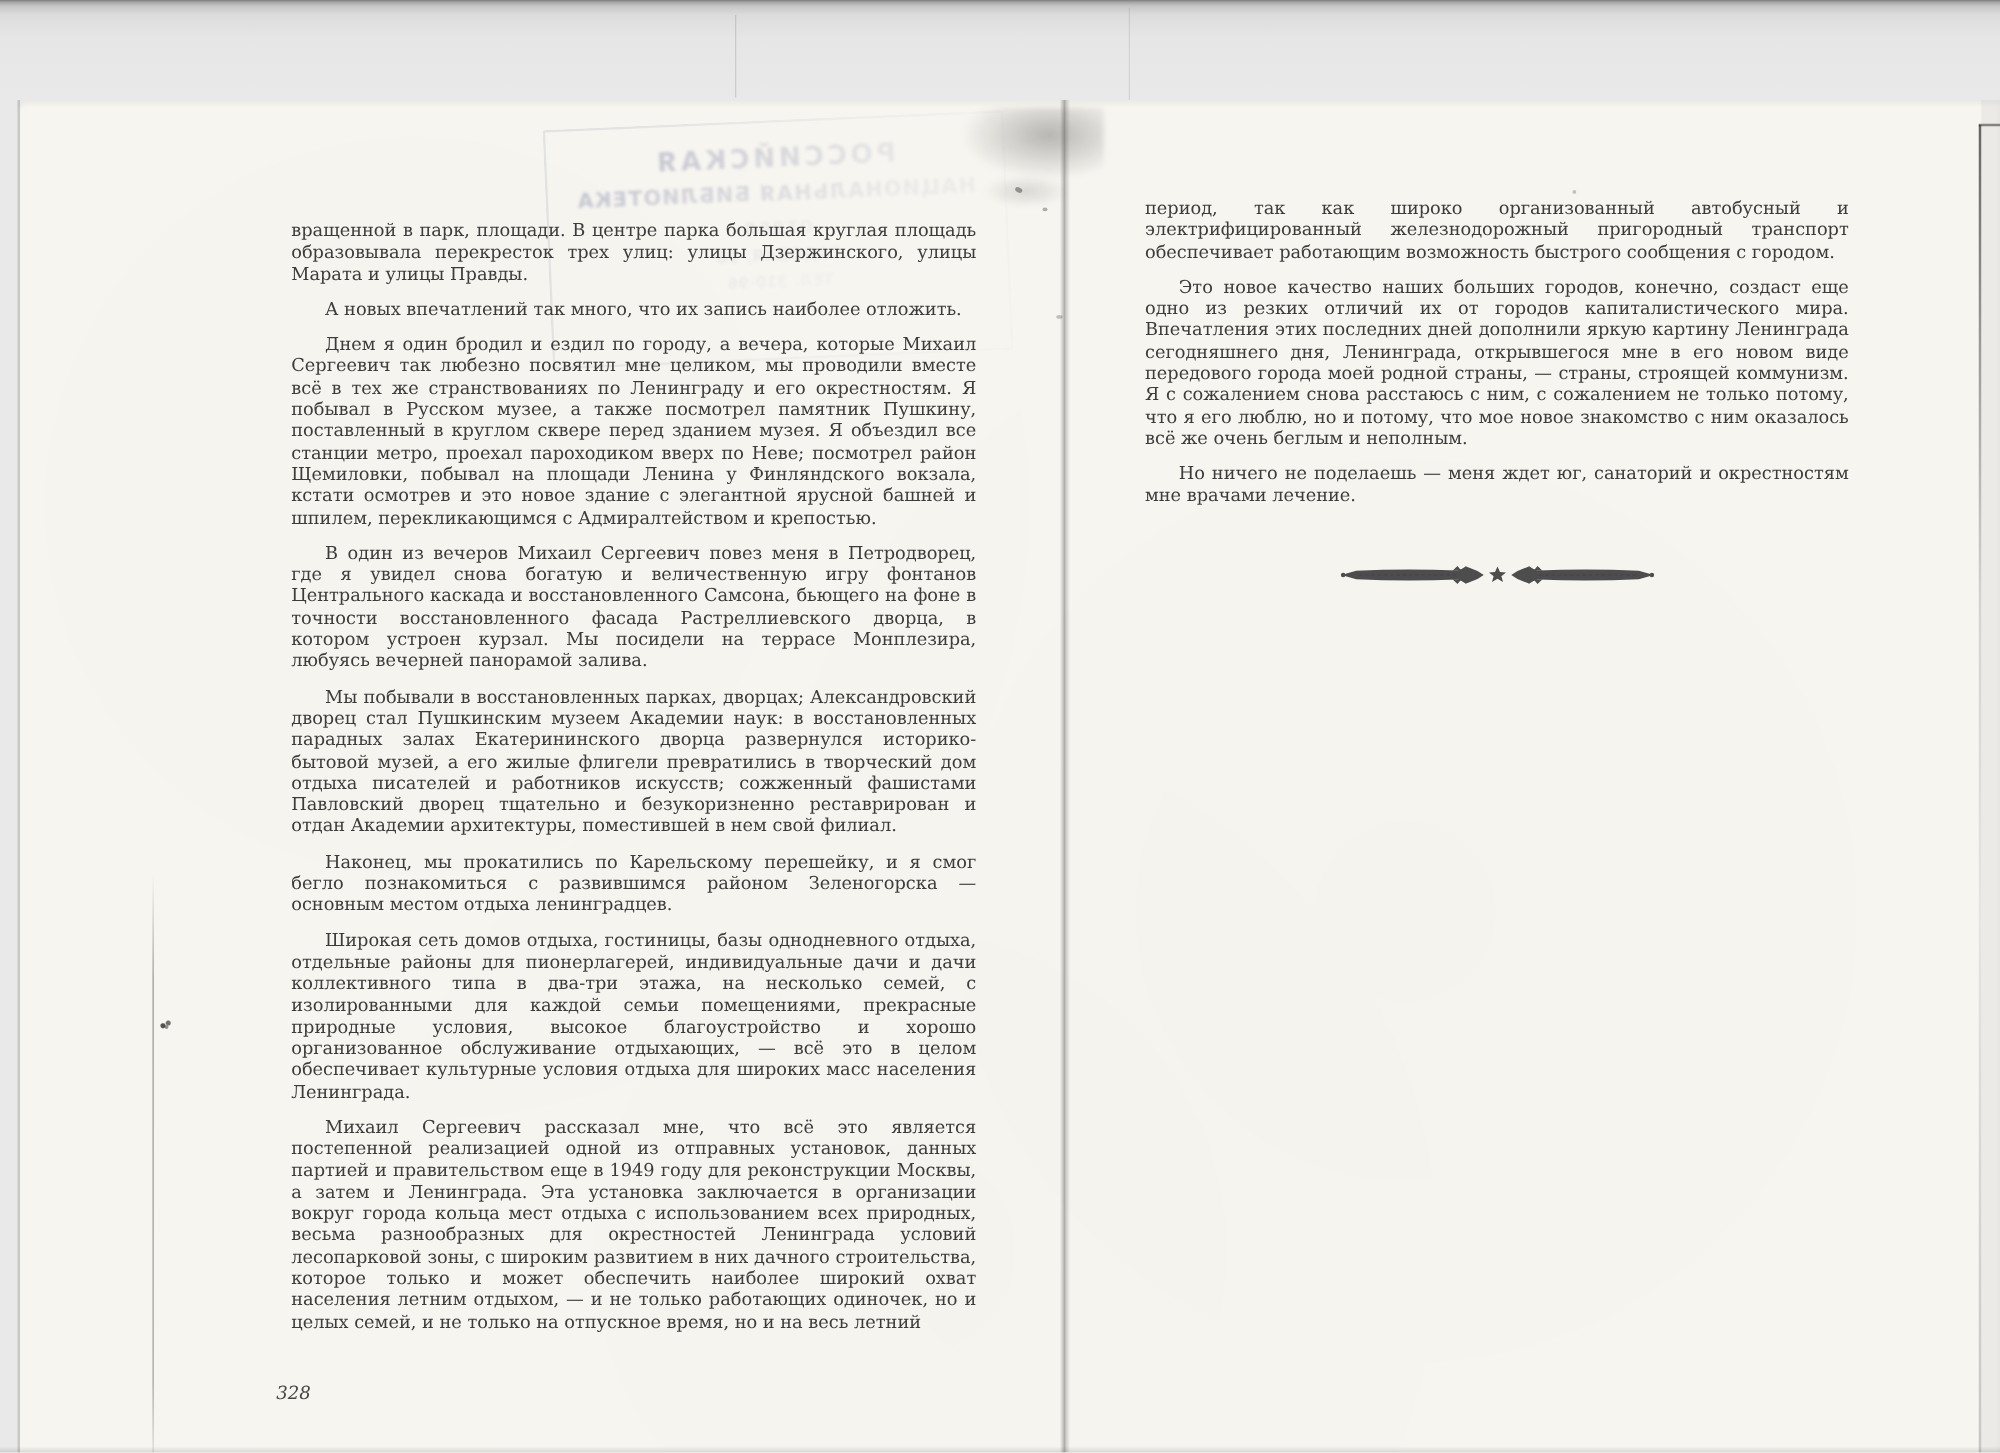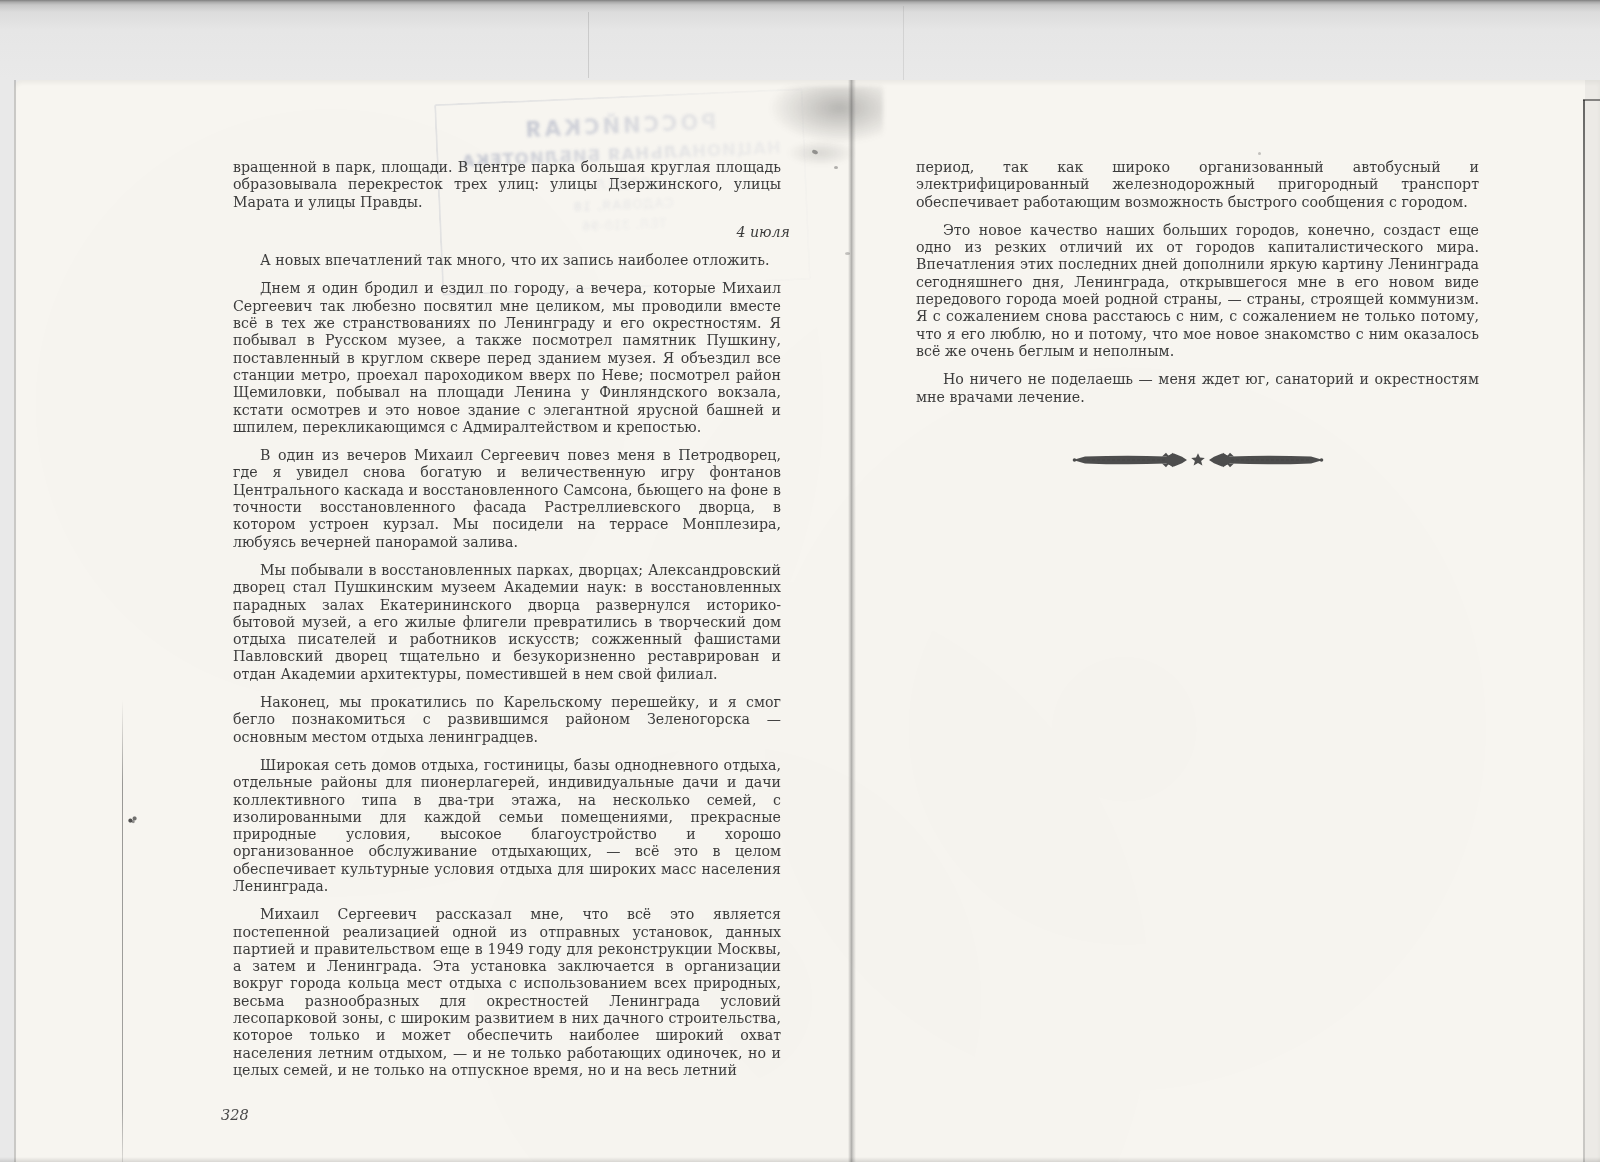--- a/index.html
+++ b/index.html
@@ -45,21 +45,21 @@
     background:
       radial-gradient(circle at 30% 50%,rgba(40,40,40,.8) 0 1.5px,transparent 2.5px),
       radial-gradient(circle at 72% 38%,rgba(40,40,40,.65) 0 1.5px,transparent 2.5px),
       radial-gradient(circle at 52% 72%,rgba(40,40,40,.5) 0 1px,transparent 2px);}
   .speck{border-radius:50%;background:rgba(50,50,50,.45);}
 
   
   .text-block{color:#3c3c3c;font-size:14.2px;line-height:17.3px;text-align:justify;z-index:3;}
   .text-block p{margin:11px;text-indent:27px;}
   .text-block p.no-indent{text-indent:0;}
-  .left-block{left:222px;top:148px;width:570px;}
+  .left-block{left:222px;top:166px;width:570px;}
   .right-block{left:905px;top:148px;width:585px;}
   .date-heading{text-align:right;font-style:italic;margin:13px 2px 5px 0;}
   .page-number{left:221px;top:1107px;font-size:14.5px;font-style:italic;color:#474747;z-index:3;}
 
   
   .stamp{left:438px;top:96px;width:365px;height:188px;transform:rotate(-2.5deg);
     border:2px solid rgba(125,135,160,.20);border-radius:2px;opacity:.8;z-index:1;
     -webkit-mask-image:linear-gradient(115deg,#000 15%,rgba(0,0,0,.3) 65%,rgba(0,0,0,.12));
     mask-image:linear-gradient(115deg,#000 15%,rgba(0,0,0,.3) 65%,rgba(0,0,0,.12));}
   .stamp-inner{transform:scaleX(-1);filter:blur(1.4px);color:#7e88a8;text-align:center;padding-top:16px;
@@ -103,21 +103,20 @@
       <div class="stamp-l1">РОССИЙСКАЯ</div>
       <div class="stamp-l2">НАЦИОНАЛЬНАЯ БИБЛИОТЕКА</div>
       <div class="stamp-l3">ОТДЕЛ</div>
       <div class="stamp-l4">САДОВАЯ, 18</div>
       <div class="stamp-l5">ТЕЛ. 310-96</div>
     </div>
   </div>
 
   <div class="abs text-block left-block">
     <p class="no-indent">вращенной в парк, площади. В центре парка большая круглая площадь образовывала перекресток трех улиц: улицы Дзержинского, улицы Марата и улицы Правды.</p>
-    <div class="date-heading">4 июля</div>
     <p>А новых впечатлений так много, что их запись наиболее отложить.</p>
     <p>Днем я один бродил и ездил по городу, а вечера, которые Михаил Сергеевич так любезно посвятил мне целиком, мы проводили вместе всё в тех же странствованиях по Ленинграду и его окрестностям. Я побывал в Русском музее, а также посмотрел памятник Пушкину, поставленный в круглом сквере перед зданием музея. Я объездил все станции метро, проехал пароходиком вверх по Неве; посмотрел район Щемиловки, побывал на площади Ленина у Финляндского вокзала, кстати осмотрев и это новое здание с элегантной ярусной башней и шпилем, перекликающимся с Адмиралтейством и крепостью.</p>
     <p>В один из вечеров Михаил Сергеевич повез меня в Петродворец, где я увидел снова богатую и величественную игру фонтанов Центрального каскада и восстановленного Самсона, бьющего на фоне в точности восстановленного фасада Растреллиевского дворца, в котором устроен курзал. Мы посидели на террасе Монплезира, любуясь вечерней панорамой залива.</p>
     <p>Мы побывали в восстановленных парках, дворцах; Александровский дворец стал Пушкинским музеем Академии наук: в восстановленных парадных залах Екатерининского дворца развернулся историко-бытовой музей, а его жилые флигели превратились в творческий дом отдыха писателей и работников искусств; сожженный фашистами Павловский дворец тщательно и безукоризненно реставрирован и отдан Академии архитектуры, поместившей в нем свой филиал.</p>
     <p>Наконец, мы прокатились по Карельскому перешейку, и я смог бегло познакомиться с развившимся районом Зеленогорска — основным местом отдыха ленинградцев.</p>
     <p>Широкая сеть домов отдыха, гостиницы, базы однодневного отдыха, отдельные районы для пионерлагерей, индивидуальные дачи и дачи коллективного типа в два-три этажа, на несколько семей, с изолированными для каждой семьи помещениями, прекрасные природные условия, высокое благоустройство и хорошо организованное обслуживание отдыхающих, — всё это в целом обеспечивает культурные условия отдыха для широких масс населения Ленинграда.</p>
     <p>Михаил Сергеевич рассказал мне, что всё это является постепенной реализацией одной из отправных установок, данных партией и правительством еще в 1949 году для реконструкции Москвы, а затем и Ленинграда. Эта установка заключается в организации вокруг города кольца мест отдыха с использованием всех природных, весьма разнообразных для окрестностей Ленинграда условий лесопарковой зоны, с широким развитием в них дачного строительства, которое только и может обеспечить наиболее широкий охват населения летним отдыхом, — и не только работающих одиночек, но и целых семей, и не только на отпускное время, но и на весь летний</p>
   </div>
   <div class="abs page-number">328</div>
 

